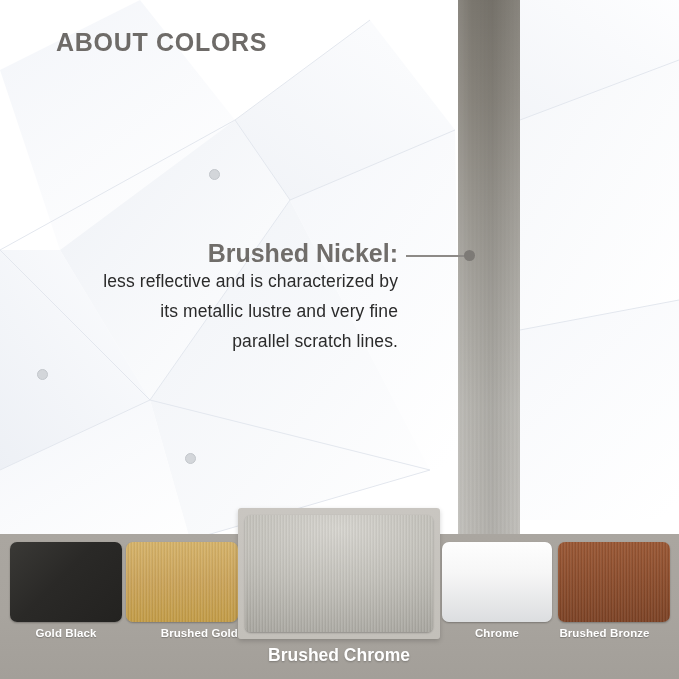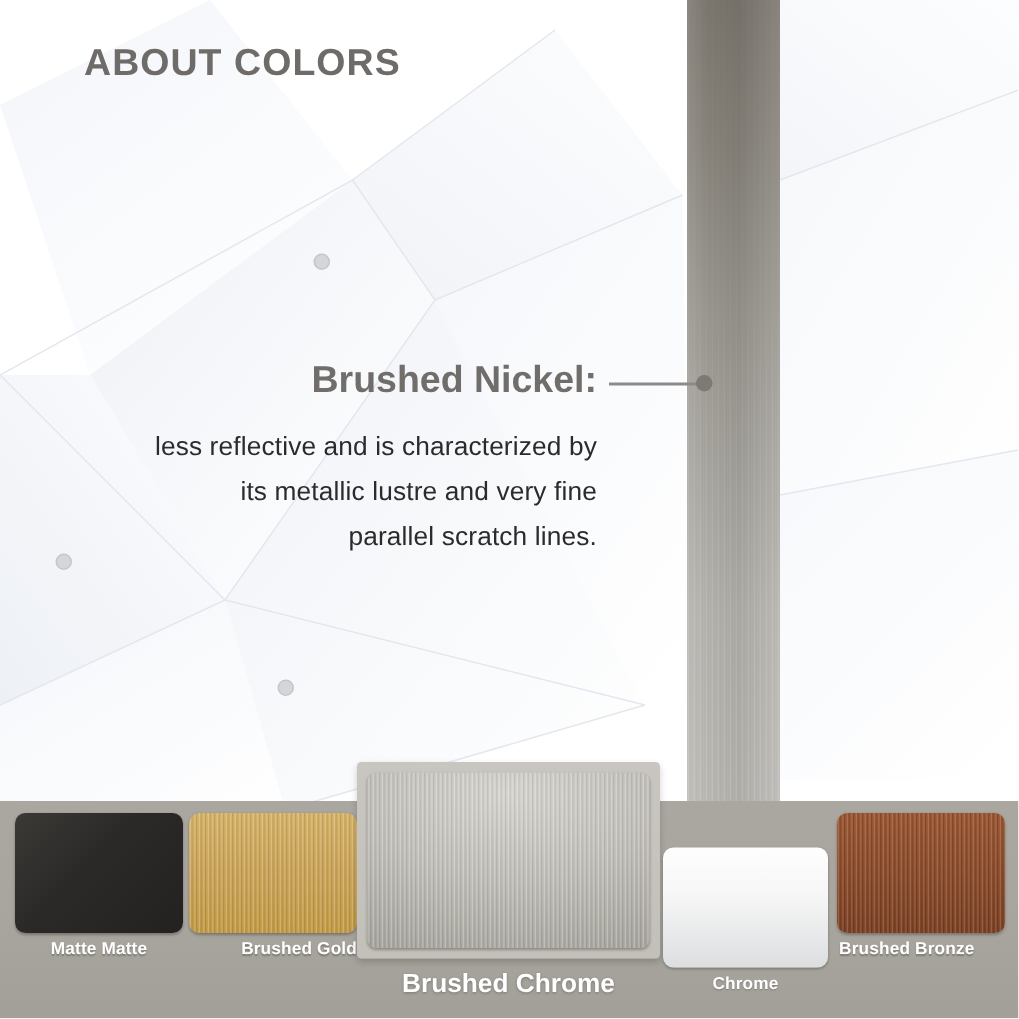--- a/index.html
+++ b/index.html
@@ -83,21 +83,21 @@
     text-align: right;
   }
   #callout-title {
     font-size: 25px;
     font-weight: 600;
     color: #706d6a;
     line-height: 26px;
     white-space: nowrap;
   }
   #callout-body {
-    margin-top: 16px;
+    margin-top: 0;
     font-size: 17.5px;
     color: #2b2b2b;
     line-height: 30px;
     letter-spacing: 0.1px;
   }
   .callout-line { display: block; }
 
   
   #leader-line {
     position: absolute;
@@ -285,34 +285,34 @@
       <span class="callout-line">parallel scratch lines.</span>
     </div>
   </div>
   <div id="leader-line"></div>
   <div id="leader-dot"></div>
 
   <div id="swatch-bar"></div>
 
   <div class="swatch-item" style="left:10px; top:542px; width:112px;">
     <div class="swatch-chip finish-matte-black" style="width:112px;height:80px;"></div>
-    <div class="swatch-label">Matte Matte</div>
+    <div class="swatch-label">Gold Black</div>
   </div>
 
   <div class="swatch-item" style="left:126px; top:542px; width:112px;text-align:right;">
     <div class="swatch-chip finish-brushed-gold" style="width:112px;height:80px;"></div>
     <div class="swatch-label">Brushed Gold</div>
   </div>
 
   <div id="swatch-item-nickel">
     <div id="swatch-chip-nickel" class="swatch-chip finish-brushed-nickel"></div>
   </div>
   <div id="swatch-label-nickel">Brushed Chrome</div>
 
-  <div class="swatch-item" style="left:442px; top:565px; width:110px;">
+  <div class="swatch-item" style="left:442px; top:542px; width:110px;">
     <div class="swatch-chip finish-chrome" style="width:110px;height:80px;"></div>
     <div class="swatch-label">Chrome</div>
   </div>
 
   <div class="swatch-item" style="left:558px; top:542px; width:93px;">
     <div class="swatch-chip finish-brushed-bronze" style="width:112px;height:80px;"></div>
     <div class="swatch-label">Brushed Bronze</div>
   </div>
 
 </div>

